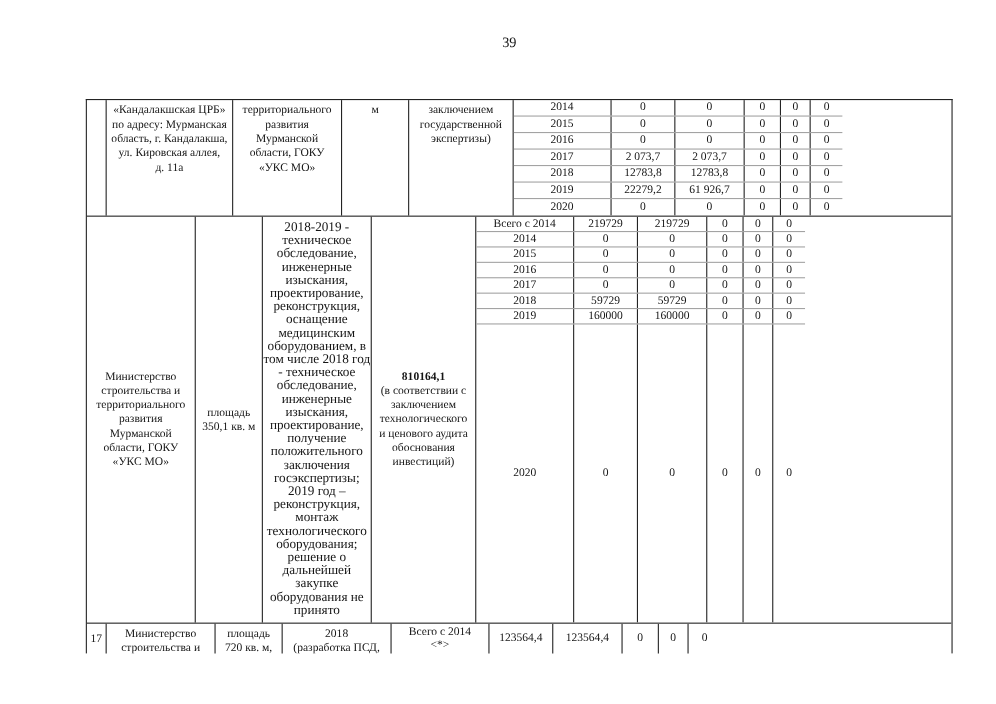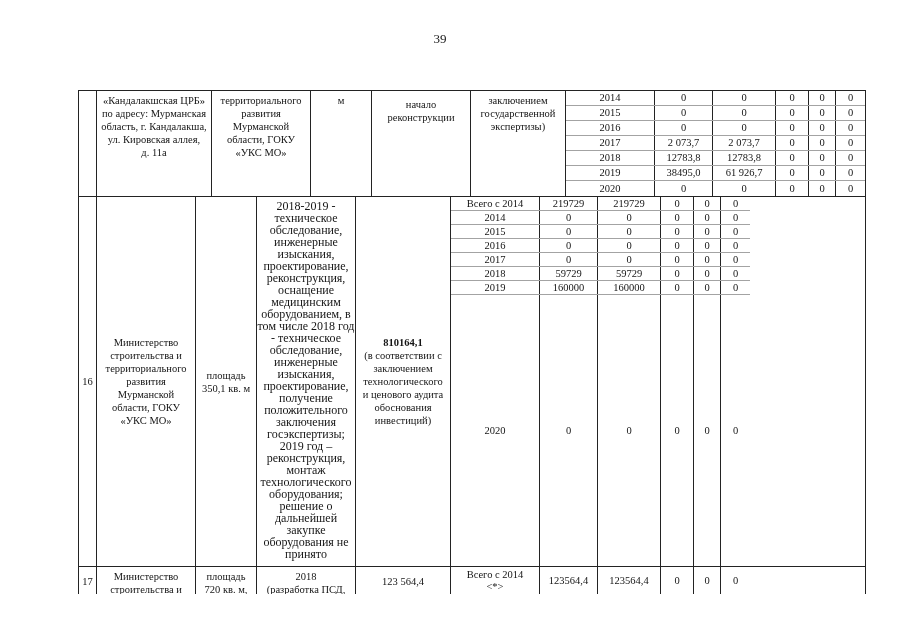--- a/index.html
+++ b/index.html
@@ -1,33 +1,33 @@
 <!DOCTYPE html>
 <html><head>
 <meta charset="utf-8">
 <style>
   * { margin:0; padding:0; box-sizing:border-box; }
   html,body { width:905px; height:640px; }
   body { background:#ffffff; font-family:"Liberation Serif", serif; color:#151515; }
   .page { position:relative; width:905px; height:640px; background:#fff; overflow:hidden; }
-  .page-number { position:absolute; top:31px; left:440px; transform:translateX(-50%); font-size:13px; }
+  .page-number { position:absolute; top:31px; left:463px; transform:translateX(-50%); font-size:13px; }
 
   .doc-table {
     position:absolute; left:78px; top:90px; width:788px; height:504px;
     border:1px solid #232323; border-bottom:none;
     display:flex; flex-direction:column; overflow:hidden; background:#fff;
   }
   .band { display:flex; border-bottom:1px solid #232323; flex-shrink:0; }
   .band15 { height:106px; }
   .band16 { height:370px; }
   .band17 { height:28px; border-bottom:none; }
 
   .cell {
     border-right:1px solid #232323;
-    display:flex; flex-direction:column; 
+    display:flex; flex-direction:column; align-items:center;
     text-align:center; font-size:10.5px; line-height:13px; overflow:hidden;
   }
   .v-top { justify-content:flex-start; padding-top:3px; }
   .v-top2 { justify-content:flex-start; padding-top:7px; }
   .v-center { justify-content:center; }
 
   .c-num{width:18px} .c-name{width:115px} .c-min{width:99px}
   .c-unit{width:61px} .c-works{width:99px} .c-cost{width:95px}
   .c-years { width:299px; border-right:none; display:flex; flex-direction:column; }
 
@@ -69,24 +69,20 @@
       <div class="cell c-min v-top">
         <div class="txt">территориального
 развития
 Мурманской
 области, ГОКУ
 «УКС МО»</div>
       </div>
       <div class="cell c-unit v-top">
         <div class="txt">м</div>
       </div>
-      <div class="cell c-works v-top2">
-        <div class="txt">начало
-реконструкции</div>
-      </div>
       <div class="cell c-cost v-top">
         <div class="txt">заключением
 государственной
 экспертизы)</div>
       </div>
       <div class="cell c-years">
         <div class="yr-row">
           <div class="yr-cell yr-year">2014</div>
           <div class="yr-cell yr-v1">0</div>
           <div class="yr-cell yr-v2">0</div>
@@ -121,41 +117,38 @@
         <div class="yr-row">
           <div class="yr-cell yr-year">2018</div>
           <div class="yr-cell yr-v1">12783,8</div>
           <div class="yr-cell yr-v2">12783,8</div>
           <div class="yr-cell yr-v3">0</div>
           <div class="yr-cell yr-v4">0</div>
           <div class="yr-cell yr-v5">0</div>
         </div>
         <div class="yr-row">
           <div class="yr-cell yr-year">2019</div>
-          <div class="yr-cell yr-v1">38495,0</div>
+          <div class="yr-cell yr-v1">22279,2</div>
           <div class="yr-cell yr-v2">61 926,7</div>
           <div class="yr-cell yr-v3">0</div>
           <div class="yr-cell yr-v4">0</div>
           <div class="yr-cell yr-v5">0</div>
         </div>
         <div class="yr-row yr-last">
           <div class="yr-cell yr-year">2020</div>
           <div class="yr-cell yr-v1">0</div>
           <div class="yr-cell yr-v2">0</div>
           <div class="yr-cell yr-v3">0</div>
           <div class="yr-cell yr-v4">0</div>
           <div class="yr-cell yr-v5">0</div>
         </div>
       </div>
     </div>
 
     <div class="band band16">
-      <div class="cell c-num v-center">
-        <div class="txt">16</div>
-      </div>
       <div class="cell c-min v-center">
         <div class="txt">Министерство
 строительства и
 территориального
 развития
 Мурманской
 области, ГОКУ
 «УКС МО»</div>
       </div>
       <div class="cell c-unit v-center">
@@ -280,23 +273,20 @@
 строительства и</div>
       </div>
       <div class="cell c-unit v-top">
         <div class="txt">площадь
 720 кв. м,</div>
       </div>
       <div class="cell c-works v-top">
         <div class="txt">2018
 (разработка ПСД,</div>
       </div>
-      <div class="cell c-cost v-center">
-        <div class="txt">123 564,4</div>
-      </div>
       <div class="cell c-years">
         <div class="yr-row">
           <div class="yr-cell yr-year">Всего с 2014
 &lt;*&gt;</div>
           <div class="yr-cell yr-v1">123564,4</div>
           <div class="yr-cell yr-v2">123564,4</div>
           <div class="yr-cell yr-v3">0</div>
           <div class="yr-cell yr-v4">0</div>
           <div class="yr-cell yr-v5">0</div>
         </div>

